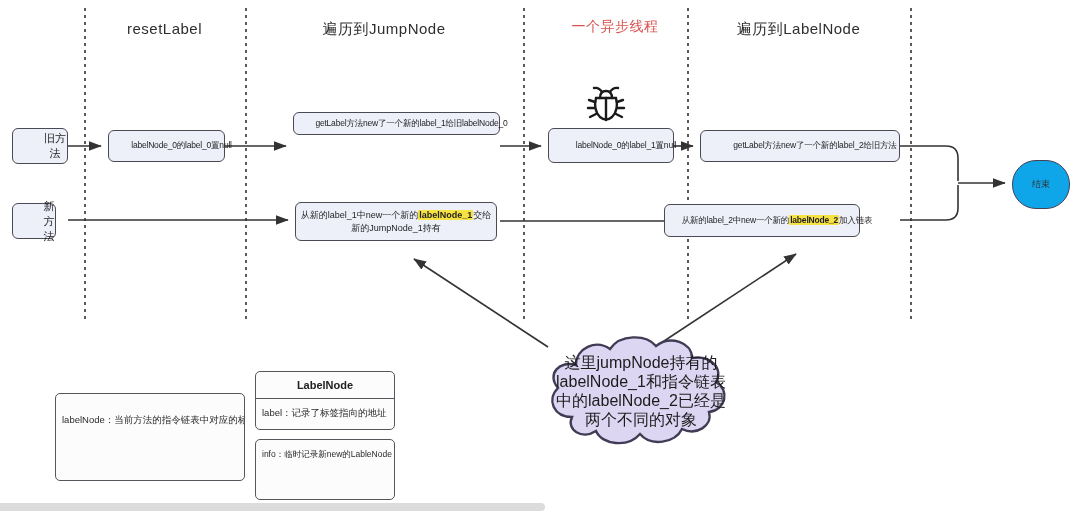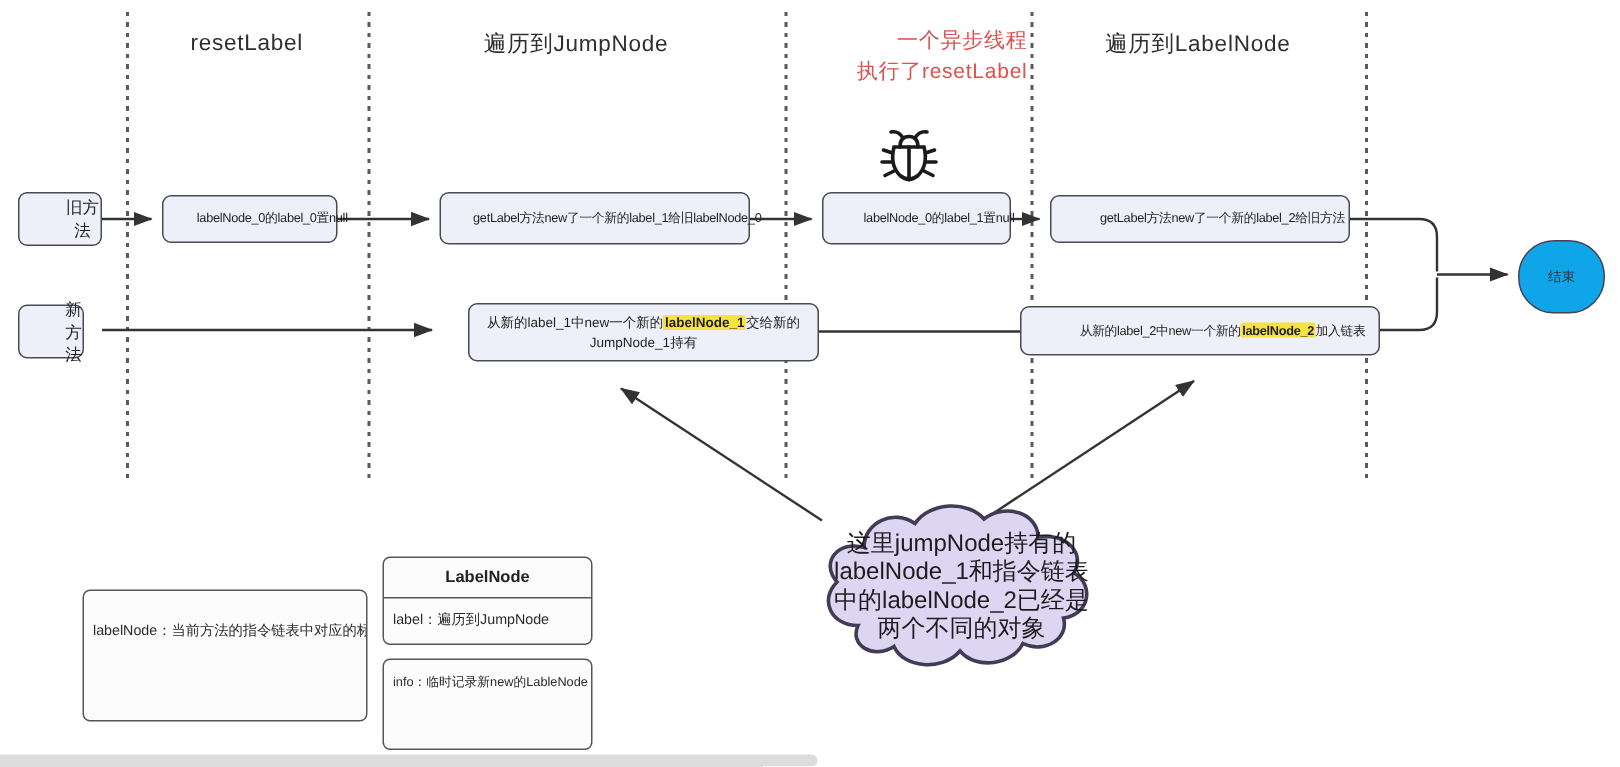--- a/index.html
+++ b/index.html
@@ -13,21 +13,21 @@
   .lane-sep{
     position:absolute;top:8px;height:312px;width:2px;
     background:repeating-linear-gradient(to bottom,#5a5a5a 0 3px,transparent 3px 7px);
   }
   
   .lane-header{
     position:absolute;top:20px;font-size:15px;color:#2e2e2e;
     text-align:center;letter-spacing:.5px;
   }
   .lane-header.async{
-    color:#d9534f;text-align:right;font-size:14px;line-height:21px;top:16px;
+    color:#d9534f;text-align:center;font-size:14px;line-height:21px;top:16px;
   }
   
   .fbox{
     position:absolute;background:#edeff9;border:1.6px solid #4a4a55;border-radius:6px;
     display:flex;align-items:center;justify-content:center;text-align:center;
     color:#1f1f1f;box-sizing:border-box;padding-left:30px;
   }
   .fbox.small{font-size:11px;}
   .fbox.tiny{font-size:8.5px;white-space:nowrap;letter-spacing:-.2px;}
   .fbox.wraps{font-size:9px;line-height:13px;padding:2px 4px;}
@@ -71,21 +71,20 @@
 <div class="lane-sep" style="left:84px"></div>
 <div class="lane-sep" style="left:245px"></div>
 <div class="lane-sep" style="left:523px"></div>
 <div class="lane-sep" style="left:687px"></div>
 <div class="lane-sep" style="left:910px"></div>
 
 <div class="lane-header" style="left:84px;width:161px">resetLabel</div>
 <div class="lane-header" style="left:245px;width:278px">遍历到JumpNode</div>
 <div class="lane-header async" style="left:545px;width:140px">
   <div>一个异步线程</div>
-  <div>执行了resetLabel</div>
 </div>
 <div class="lane-header" style="left:687px;width:223px">遍历到LabelNode</div>
 
 <svg class="layer" width="1080" height="511">
   <defs>
     <marker id="ah" markerWidth="9" markerHeight="8" refX="7.5" refY="3" orient="auto">
       <path d="M0,0 L8,3 L0,6 Z" fill="#333"></path>
     </marker>
   </defs>
   <g stroke="#333" stroke-width="1.6" fill="none">
@@ -100,28 +99,28 @@
     <path d="M500,221 L693,221" marker-end="url(#ah)"></path>
     <path d="M548,347 L414,259" marker-end="url(#ah)"></path>
     <path d="M658,345 L796,254" marker-end="url(#ah)"></path>
   </g>
 </svg>
 
 <div class="fbox small" style="left:12px;top:128px;width:56px;height:36px">旧方法</div>
 <div class="fbox small" style="left:12px;top:203px;width:44px;height:36px">新方法</div>
 
 <div class="fbox tiny" style="left:108px;top:130px;width:117px;height:32px">labelNode_0的label_0置null</div>
-<div class="fbox tiny" style="left:293px;top:128px;width:207px;height:35px">getLabel方法new了一个新的label_1给旧labelNode_0</div>
+<div class="fbox tiny" style="left:293px;top:112px;width:207px;height:23px">getLabel方法new了一个新的label_1给旧labelNode_0</div>
 <div class="fbox tiny" style="left:548px;top:128px;width:126px;height:35px">labelNode_0的label_1置null</div>
 <div class="fbox tiny" style="left:700px;top:130px;width:200px;height:32px">getLabel方法new了一个新的label_2给旧方法</div>
 
-<div class="fbox wraps" style="left:312px;top:202px;width:234px;height:39px">
+<div class="fbox wraps" style="left:295px;top:202px;width:202px;height:39px">
   <span><span>从新的label_1中new一个新的</span><span class="hl">labelNode_1</span><span>交给新的JumpNode_1持有</span></span>
 </div>
-<div class="fbox tiny" style="left:680px;top:204px;width:240px;height:33px">
+<div class="fbox tiny" style="left:664px;top:204px;width:196px;height:33px">
   <span><span>从新的label_2中new一个新的</span><span class="hl">labelNode_2</span><span>加入链表</span></span>
 </div>
 
 <div class="end-node">结束</div>
 
 <svg class="layer" style="left:584px;top:84px" width="44" height="44" viewBox="-22 -22 44 44">
   <g stroke="#1a1a1a" stroke-width="2.4" fill="none" stroke-linecap="round">
     <path d="M -10,-8 H 10 Q 13,4 6,11 Q 0,16 -6,11 Q -13,4 -10,-8 Z"></path>
     <line x1="0" y1="-8" x2="0" y2="14"></line>
     <path d="M -6,-8 Q -6,-15 0,-15 Q 6,-15 6,-8"></path>
@@ -142,20 +141,20 @@
 <div class="cloud-text">这里jumpNode持有的labelNode_1和指令链表中的labelNode_2已经是两个不同的对象</div>
 
 <div class="section-title">相关类的数据结构</div>
 
 <div class="cls-box" style="left:55px;top:393px;width:190px;height:88px">
   <div class="cls-field" style="height:52px">labelNode：当前方法的指令链表中对应的标签</div>
 </div>
 
 <div class="cls-box" style="left:255px;top:371px;width:140px;height:59px">
   <div class="cls-head" style="height:26px">LabelNode</div>
-  <div class="cls-field" style="height:29px">label：遍历到JumpNode</div>
+  <div class="cls-field" style="height:29px">label：记录了标签指向的地址</div>
 </div>
 
 <div class="cls-box" style="left:255px;top:439px;width:140px;height:61px">
   <div class="cls-field" style="height:30px;font-size:8.5px">info：临时记录新new的LableNode</div>
 </div>
 
 <div class="bottom-strip"></div>
 
 </body></html>

